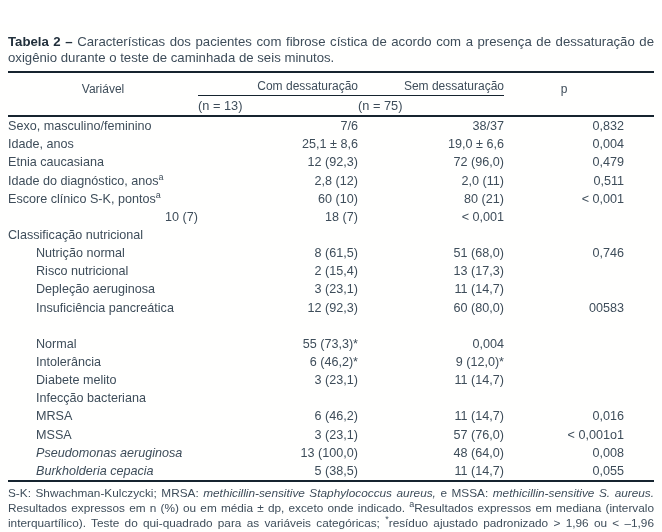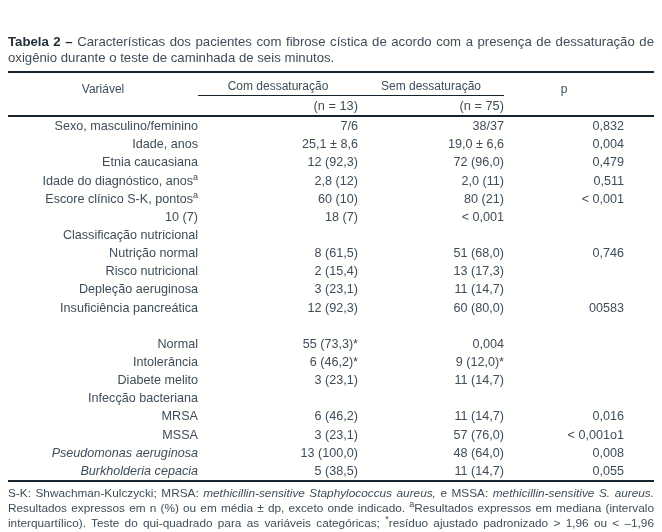--- a/index.html
+++ b/index.html
@@ -26,34 +26,34 @@
   .thead { padding: 2px 0 0 0; }
   .hrow1 {
     display: grid; grid-template-columns: 190px 306px 120px 1fr;
     align-items: end; height: 21px; font-size: 12px;
   }
   .hrow1 .hc1 { text-align: center; }
   .hgroup {
     display: grid; grid-template-columns: 160px 146px;
     border-bottom: 1.4px solid var(--rule); padding-bottom: 2px;
   }
-  .hgroup div { text-align: center; }
+  .hgroup div { text-align: right; }
   .hrow1 .hc4 { text-align: center; }
   .hrow2 {
     display: grid; grid-template-columns: 190px 160px 146px 120px 1fr;
     height: 19px; line-height: 19px; font-size: 12.8px;
   }
-  .hrow2 div { text-align: right; }
+  .hrow2 div { text-align: left; }
   .tbody { }
   .row {
     display: grid; grid-template-columns: 190px 160px 146px 120px 1fr;
     height: 18.15px; line-height: 18.15px; font-size: 12.6px;
   }
   .cell { overflow: hidden; white-space: nowrap; }
-  .cell.label { text-align: right; }
+  .cell.label { text-align: left; }
   .cell.label.indent { padding-left: 28px; }
   .cell.label.italic { font-style: italic; }
   .cell.val { text-align: right; }
   sup { font-size: 9px; line-height: 0; }
   .footnote {
     margin: 4px 0 0 0; font-size: 11.8px; line-height: 14.9px;
     text-align: justify;
   }
   .footnote .italic { font-style: italic; }
 </style>

